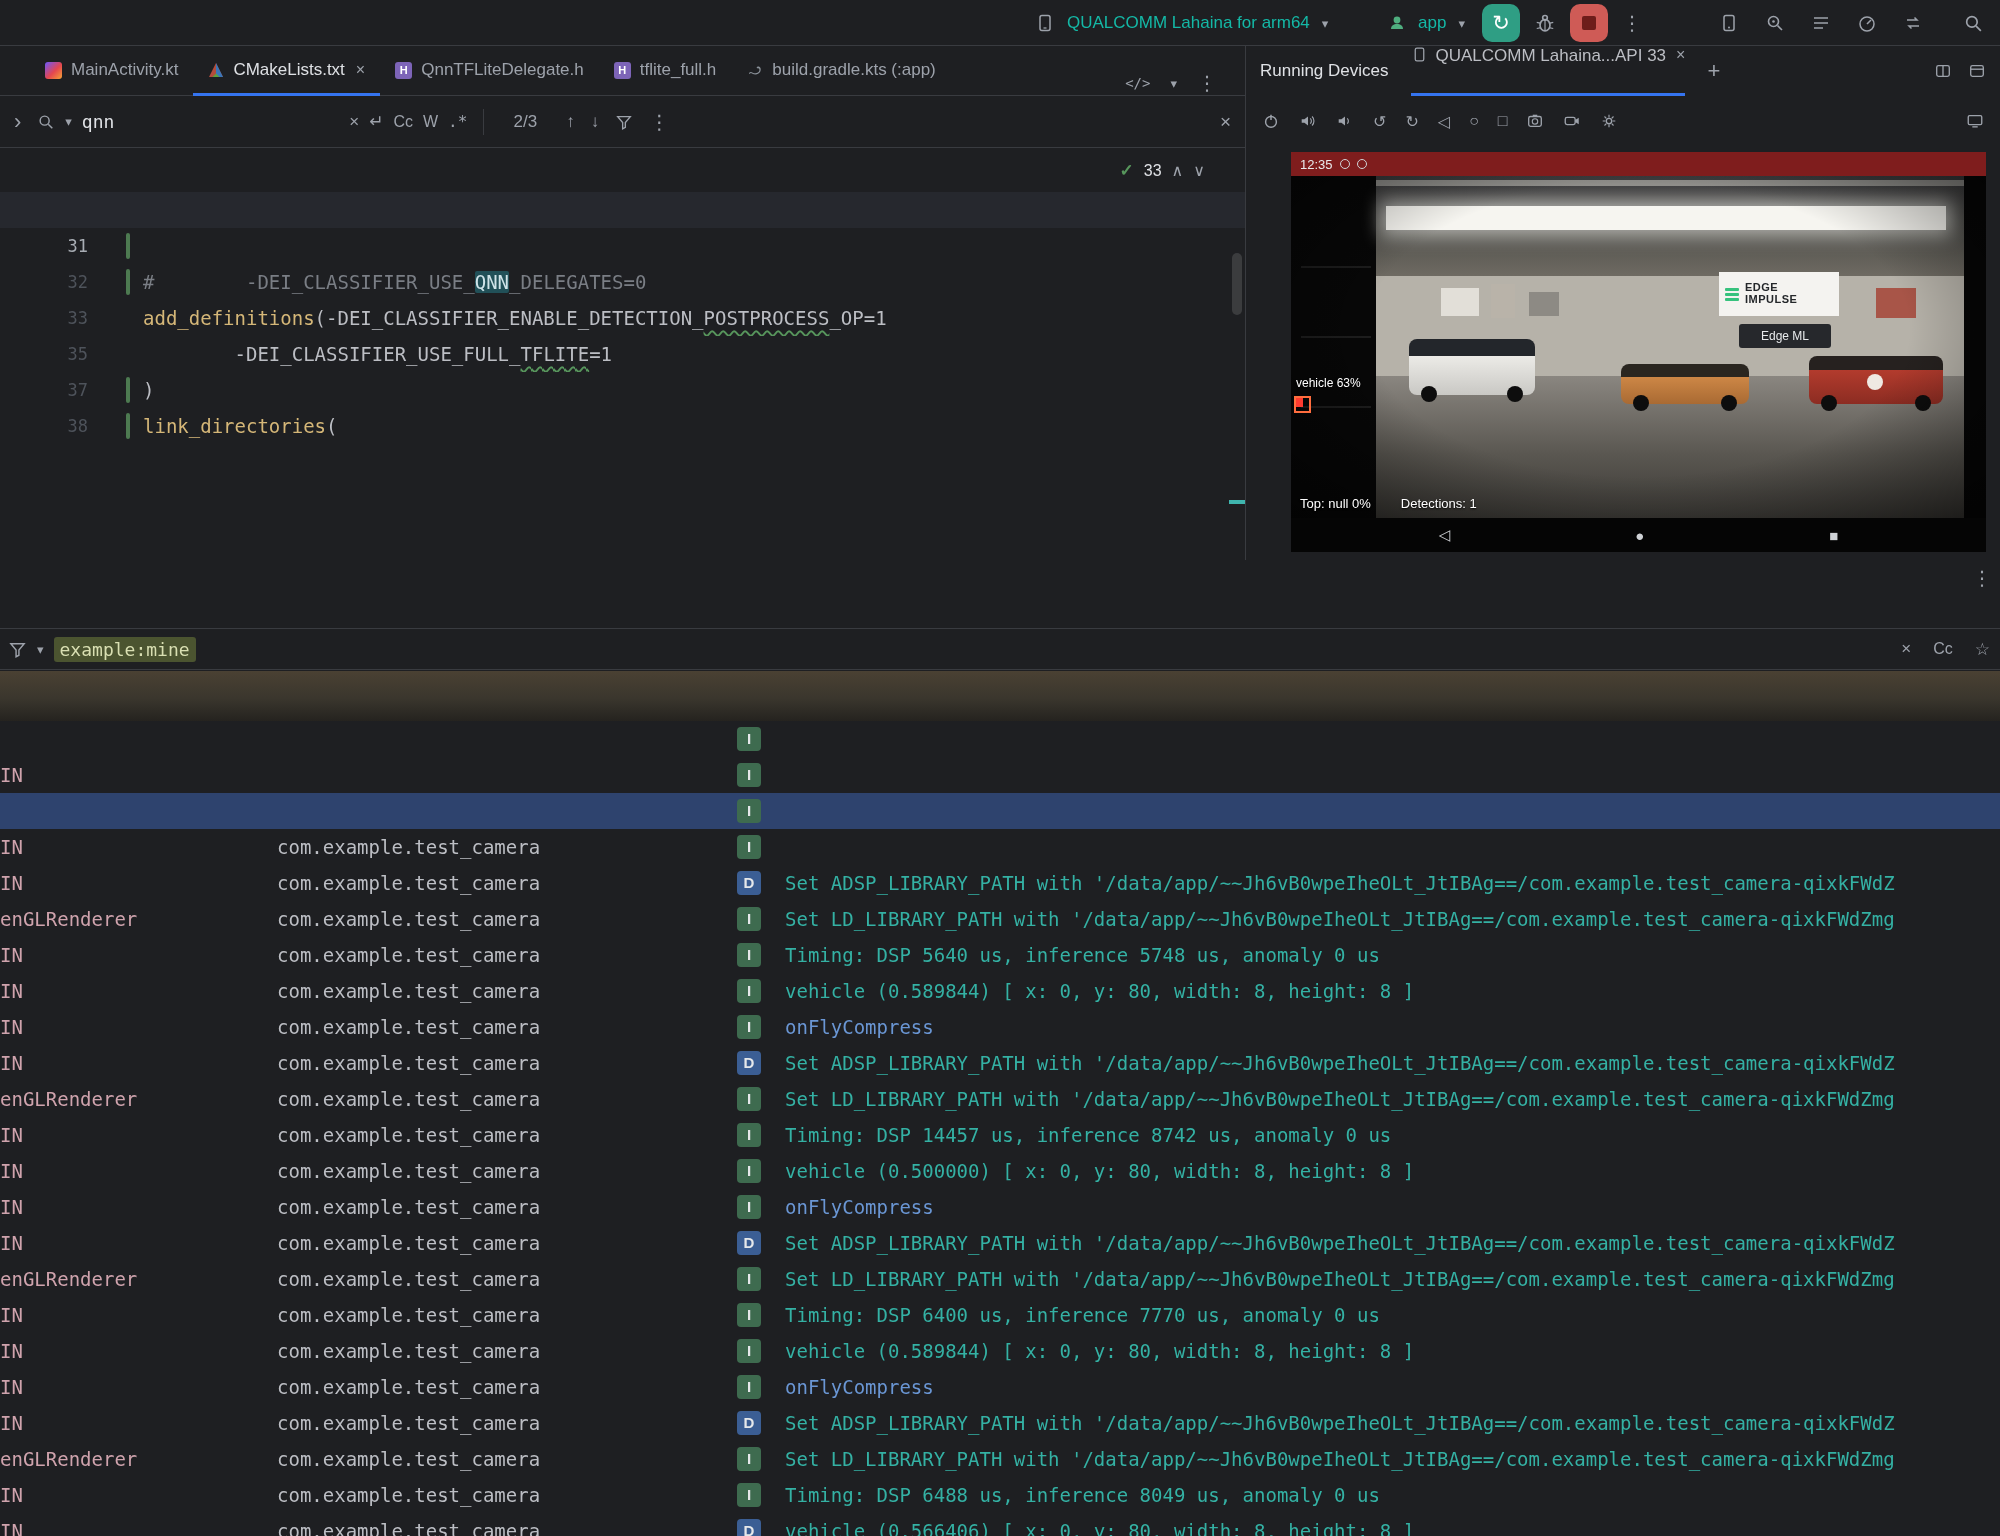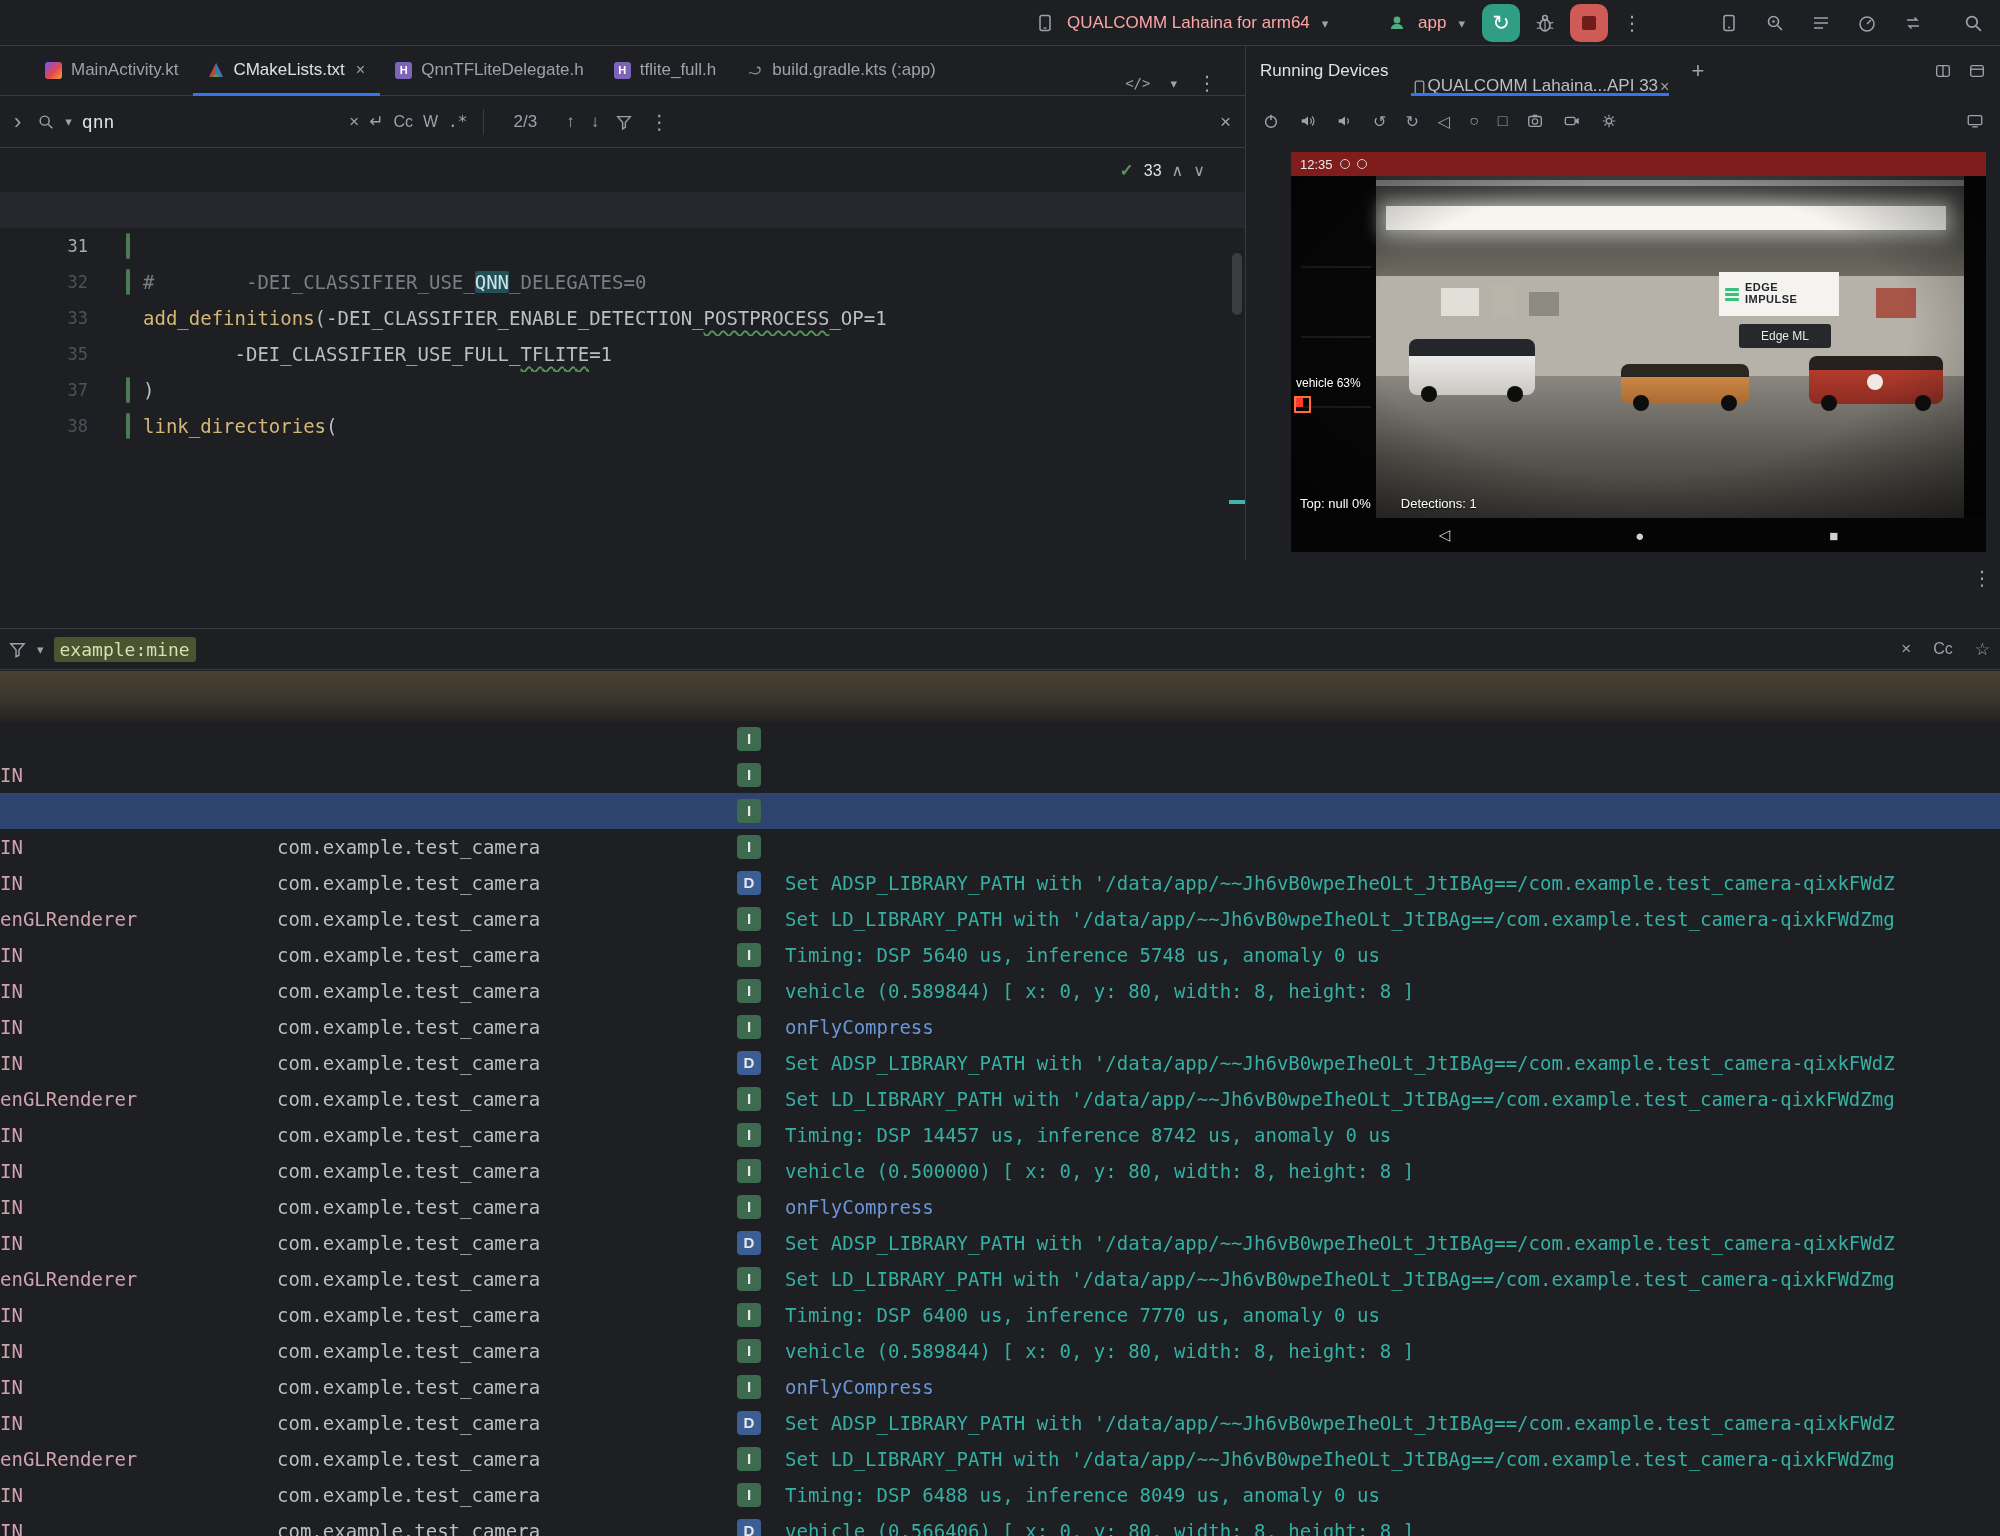--- a/index.html
+++ b/index.html
@@ -11,21 +11,21 @@
   .ib{display:inline-flex;align-items:center;justify-content:center;color:var(--textdim,#9da2ab);cursor:default}
 
   
   .main-toolbar{position:absolute;left:0;top:0;width:2000px;height:46px;background:var(--bg,#1e1f22);
                 border-bottom:1px solid var(--border,#393b40)}
   .tb-group{position:absolute;top:0;height:46px;display:flex;align-items:center;gap:12px}
   .tb-device{left:1035px}
   .tb-config{left:1388px}
   .tb-actions{left:1482px;gap:14px}
   .tb-tools{right:16px;gap:26px}
-  .tb-label{color:#fca5a5}
+  .tb-label{color:#14b8a6}
   .caret{font-size:13px;color:var(--textdim,#9da2ab)}
   .round-btn{width:38px;height:38px;border-radius:10px;display:flex;align-items:center;justify-content:center}
   .rerun-btn{background:var(--rerun,#2f9e84);color:#fff;font-size:21px}
   .stop-btn{background:var(--stop,#cf5b56)}
   .stop-sq{width:14px;height:14px;background:#6e1d1a;border-radius:2px}
   .kebab{font-size:20px;color:var(--textdim,#9da2ab)}
 
   
   .editor-pane{position:absolute;left:0;top:46px;width:1245px;height:482px;background:var(--bg,#1e1f22)}
   .tab-bar{position:absolute;left:0;top:0;width:1245px;height:50px;display:flex;align-items:flex-end;
@@ -72,21 +72,21 @@
   .insp-check{color:#57965c;font-size:17px;font-weight:bold}
   .insp-count{color:#dfe1e5}
   .v-scroll-thumb{position:absolute;right:3px;top:105px;width:10px;height:62px;border-radius:5px;background:rgba(255,255,255,.13)}
   .scroll-mark{position:absolute;right:0;top:352px;width:16px;height:4px;background:#3fb5ae}
 
   
   .device-pane{position:absolute;left:1245px;top:46px;width:755px;height:514px;background:var(--bg,#1e1f22);
                border-left:1px solid var(--border,#393b40)}
   .dev-tabs{height:50px;display:flex;align-items:center;gap:22px;padding:0 14px}
   .dev-title{color:#dfe1e5}
-  .dev-tab{display:flex;align-items:flex-end;height:50px;position:relative;color:var(--textmain,#bcbec4);white-space:nowrap}
+  .dev-tab{display:flex;align-items:flex-start;gap:8px;height:50px;position:relative;color:var(--textmain,#bcbec4);white-space:nowrap}
   .dev-tab::after{content:"";position:absolute;left:0;right:0;bottom:0;height:3px;background:var(--accent,#3574f0)}
   .dev-plus{font-size:22px;color:var(--textdim,#9da2ab)}
   .dev-win-actions{margin-left:auto;display:flex;gap:16px}
   .dev-toolbar{height:50px;display:flex;align-items:center;gap:19px;padding:0 16px}
   .dev-toolbar .glyph{font-size:16px;color:var(--textdim,#9da2ab)}
   .dt-right{margin-left:auto}
 
   .dev-screen{position:absolute;left:45px;top:106px;width:695px;height:400px;background:#7f1d1d;overflow:hidden}
   .scr-status{position:absolute;left:0;top:0;width:695px;height:24px;display:flex;align-items:center;gap:7px;
               padding:0 9px;color:#e9eaec;font-size:13px;z-index:5}

